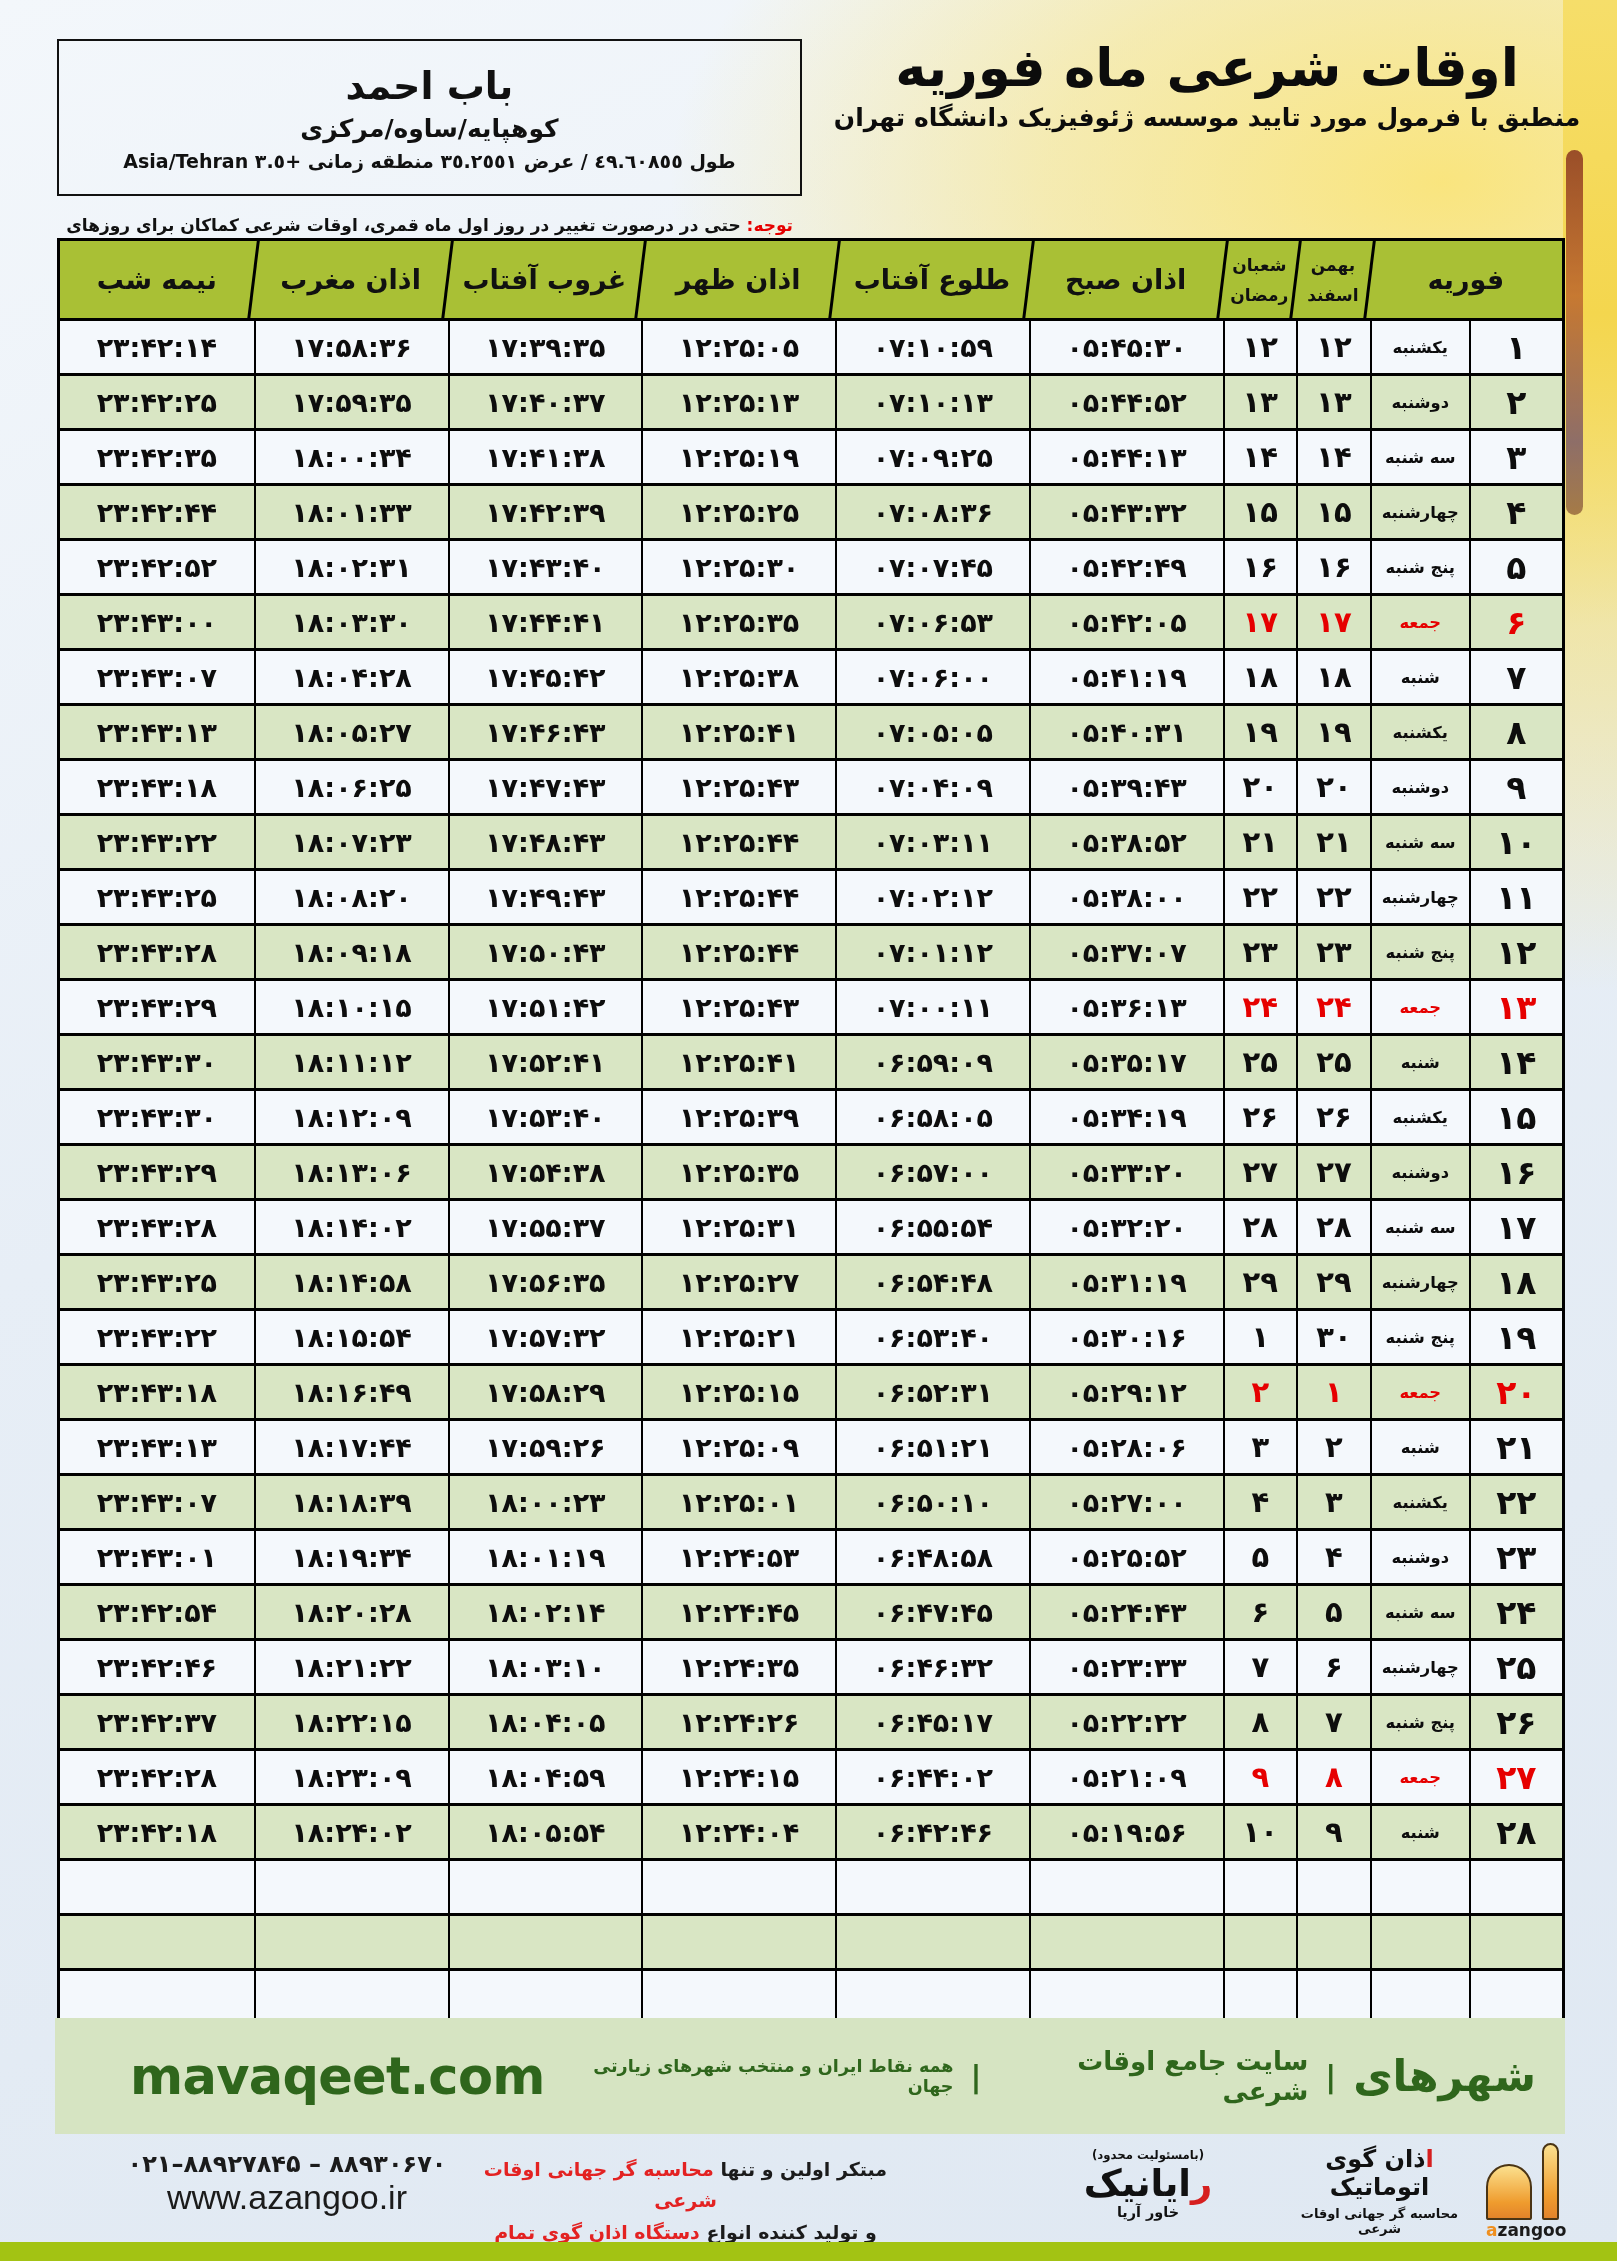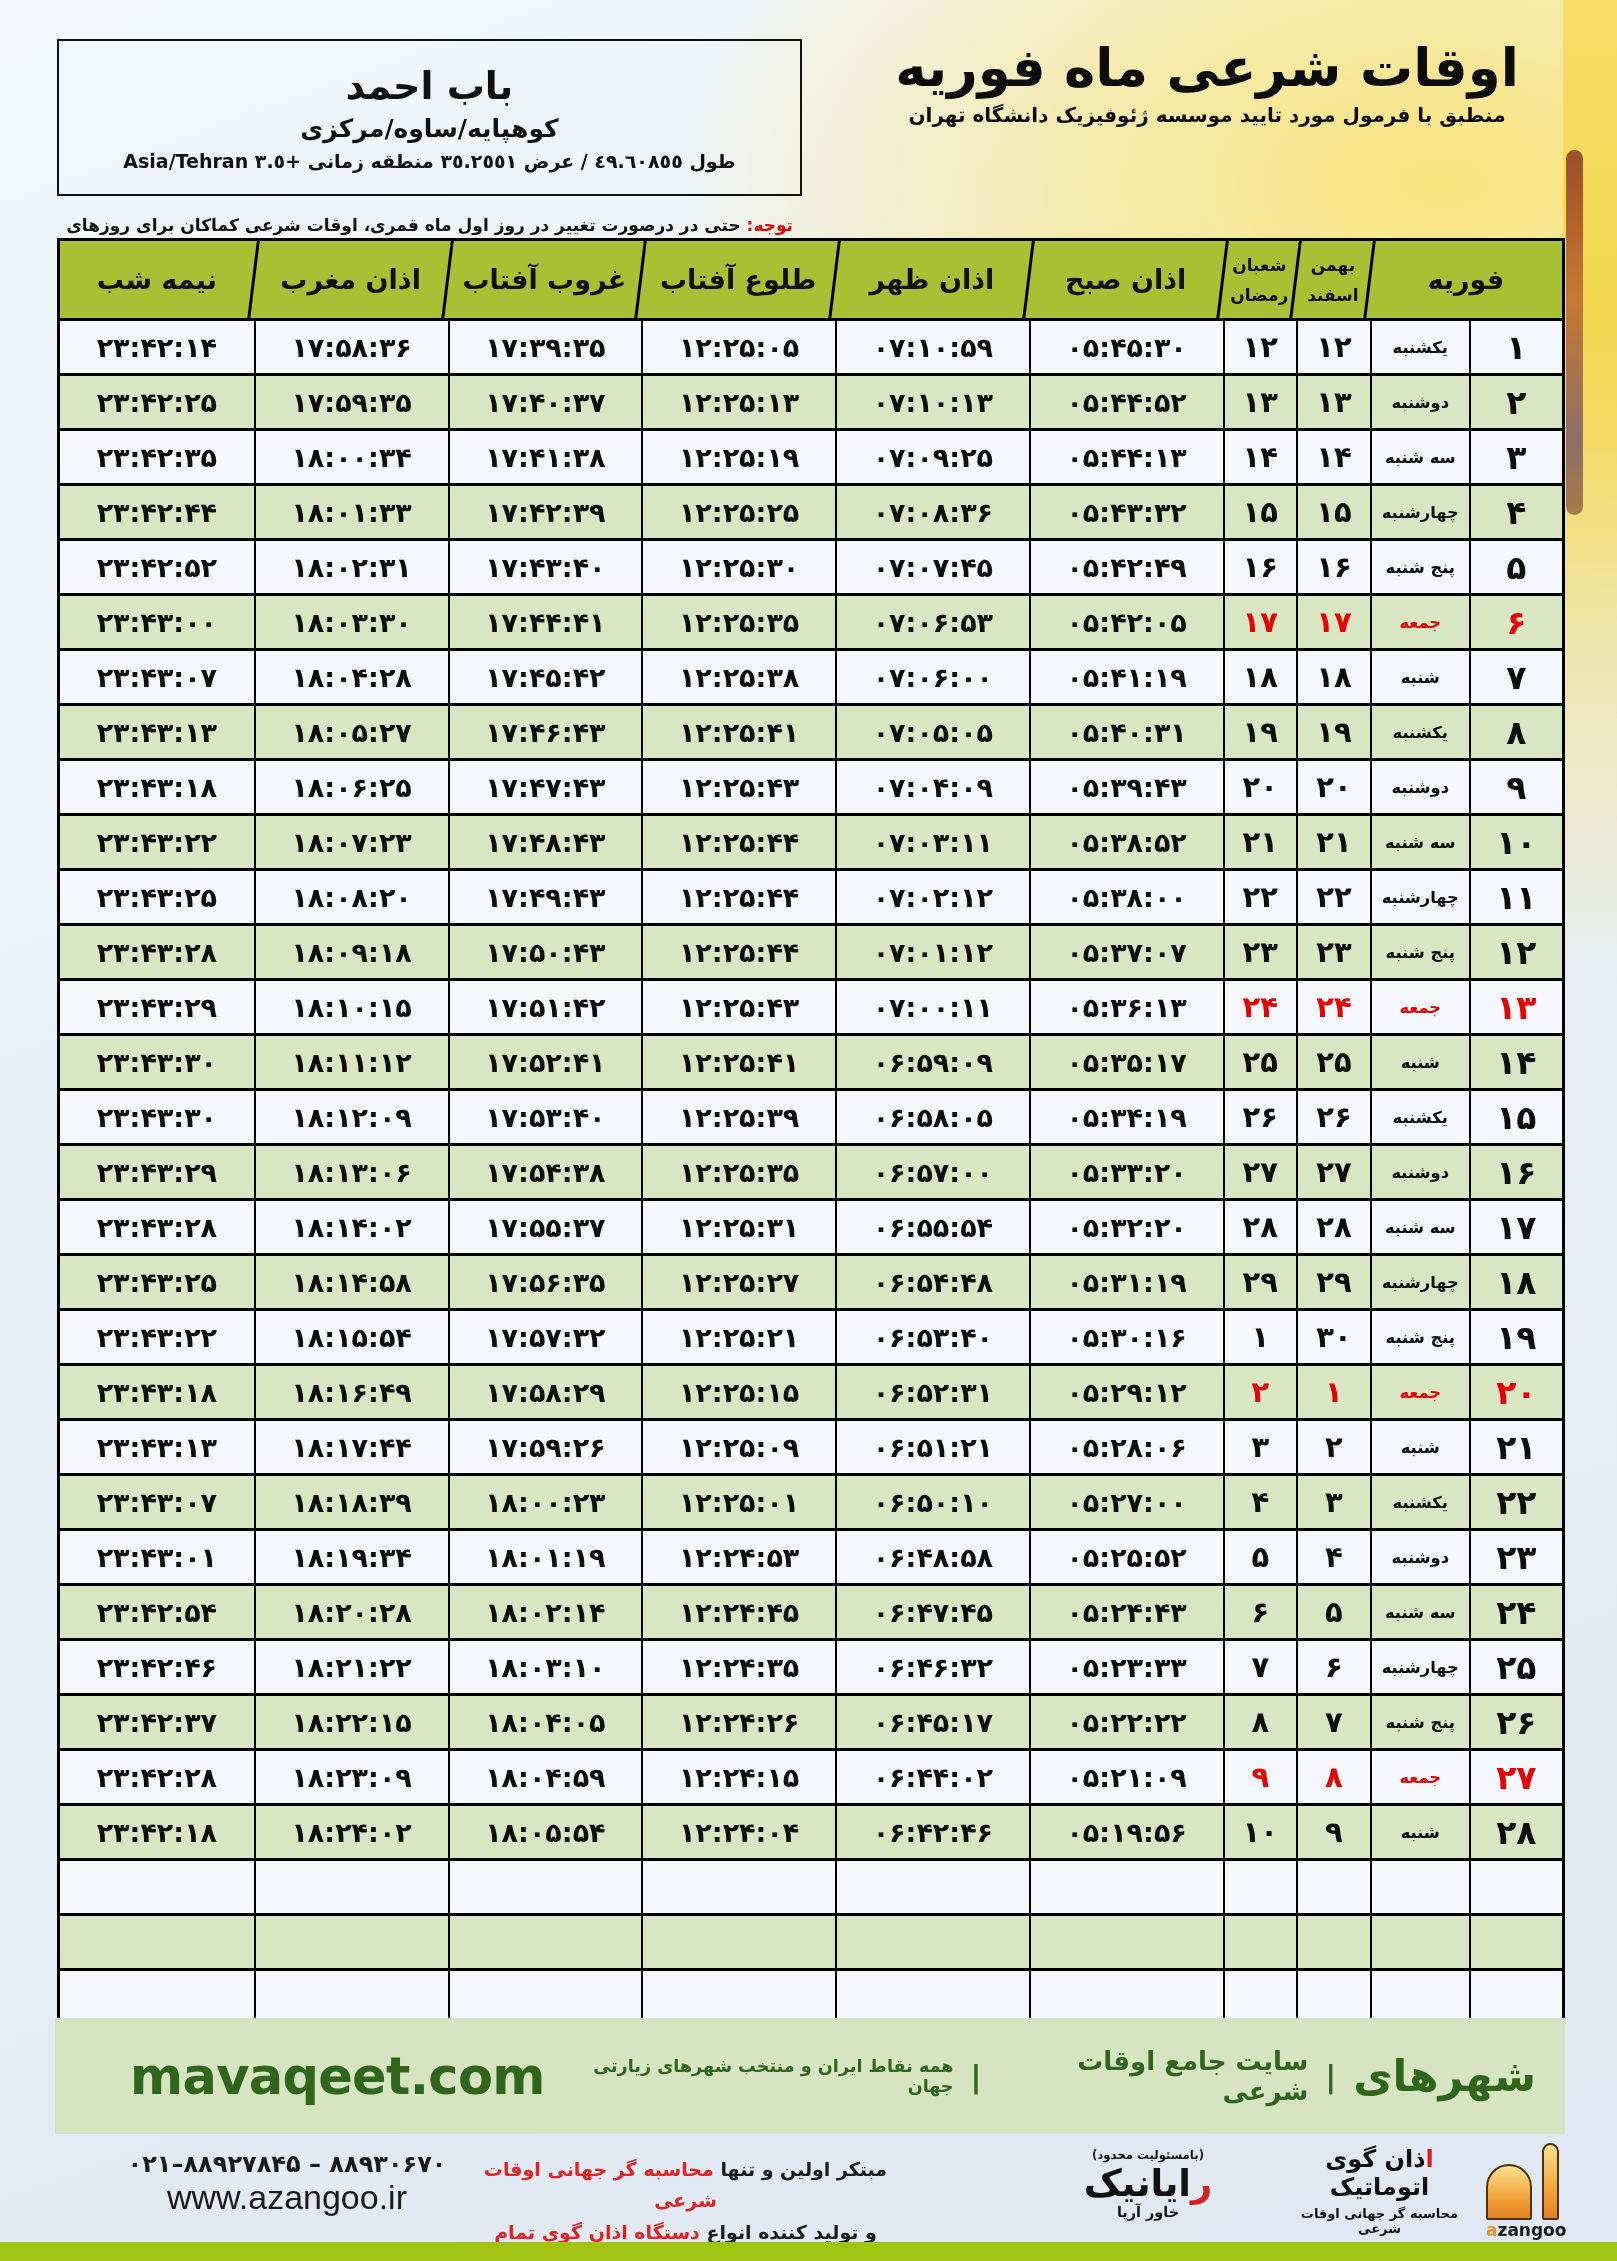--- a/index.html
+++ b/index.html
@@ -15,21 +15,21 @@
             background:linear-gradient(180deg,#7c2018,#b85a28 40%,#6d4a68 80%,#8c5a34);opacity:.75;filter:blur(0.7px);}
   
   .location-box{position:absolute;left:57px;top:39px;width:745px;height:157px;border:2.6px solid #111;
                 box-sizing:border-box;display:flex;flex-direction:column;align-items:center;justify-content:center;gap:6.5px;}
   .loc-name{font-size:38px;font-weight:bold;color:#111;direction:rtl;}
   .loc-region{font-size:25px;font-weight:bold;color:#111;direction:rtl;}
   .loc-coords{font-size:19px;font-weight:bold;color:#111;direction:rtl;}
   
   .title-block{position:absolute;left:827px;top:38px;width:760px;text-align:center;direction:rtl;}
   .main-title{font-size:53px;font-weight:bold;color:#0c0c0c;line-height:1.15;}
-  .subtitle{font-size:20px;font-weight:bold;color:#0c0c0c;margin-top:3.9px;}
+  .subtitle{font-size:25px;font-weight:bold;color:#0c0c0c;margin-top:3.9px;}
   .years{font-size:23.5px;font-weight:bold;color:#0c0c0c;margin-top:10.4px;}
   
   .notice{position:absolute;left:62px;top:215px;width:731px;direction:rtl;font-size:17px;font-weight:bold;color:#111;}
   .notice-label{color:#e60000;}
   
   .ptable{position:absolute;left:57px;top:238px;width:1508px;border:3.3px solid #000;box-sizing:border-box;
           --cols:12.9% 12.9% 12.9% 12.9% 12.9% 12.9% 4.9% 4.9% 6.6% 6.2%;}
   .thead{display:grid;grid-template-columns:var(--cols);height:77px;background:#a9c035;overflow:hidden;}
   .th{position:relative;display:flex;flex-direction:column;align-items:center;justify-content:center;
       font-weight:bold;font-size:27px;color:#111;direction:rtl;}
@@ -107,24 +107,24 @@
         <div class="th">
           <span>نیمه شب</span>
         </div>
         <div class="th">
           <span>اذان مغرب</span>
         </div>
         <div class="th">
           <span>غروب آفتاب</span>
         </div>
         <div class="th">
+          <span>اذان ظهر</span>
+        </div>
+        <div class="th">
           <span>طلوع آفتاب</span>
-        </div>
-        <div class="th">
-          <span>اذان ظهر</span>
         </div>
         <div class="th">
           <span>اذان صبح</span>
         </div>
         <div class="th th-small">
           <span>شعبان</span>
           <span>رمضان</span>
         </div>
         <div class="th th-small">
           <span>بهمن</span>

